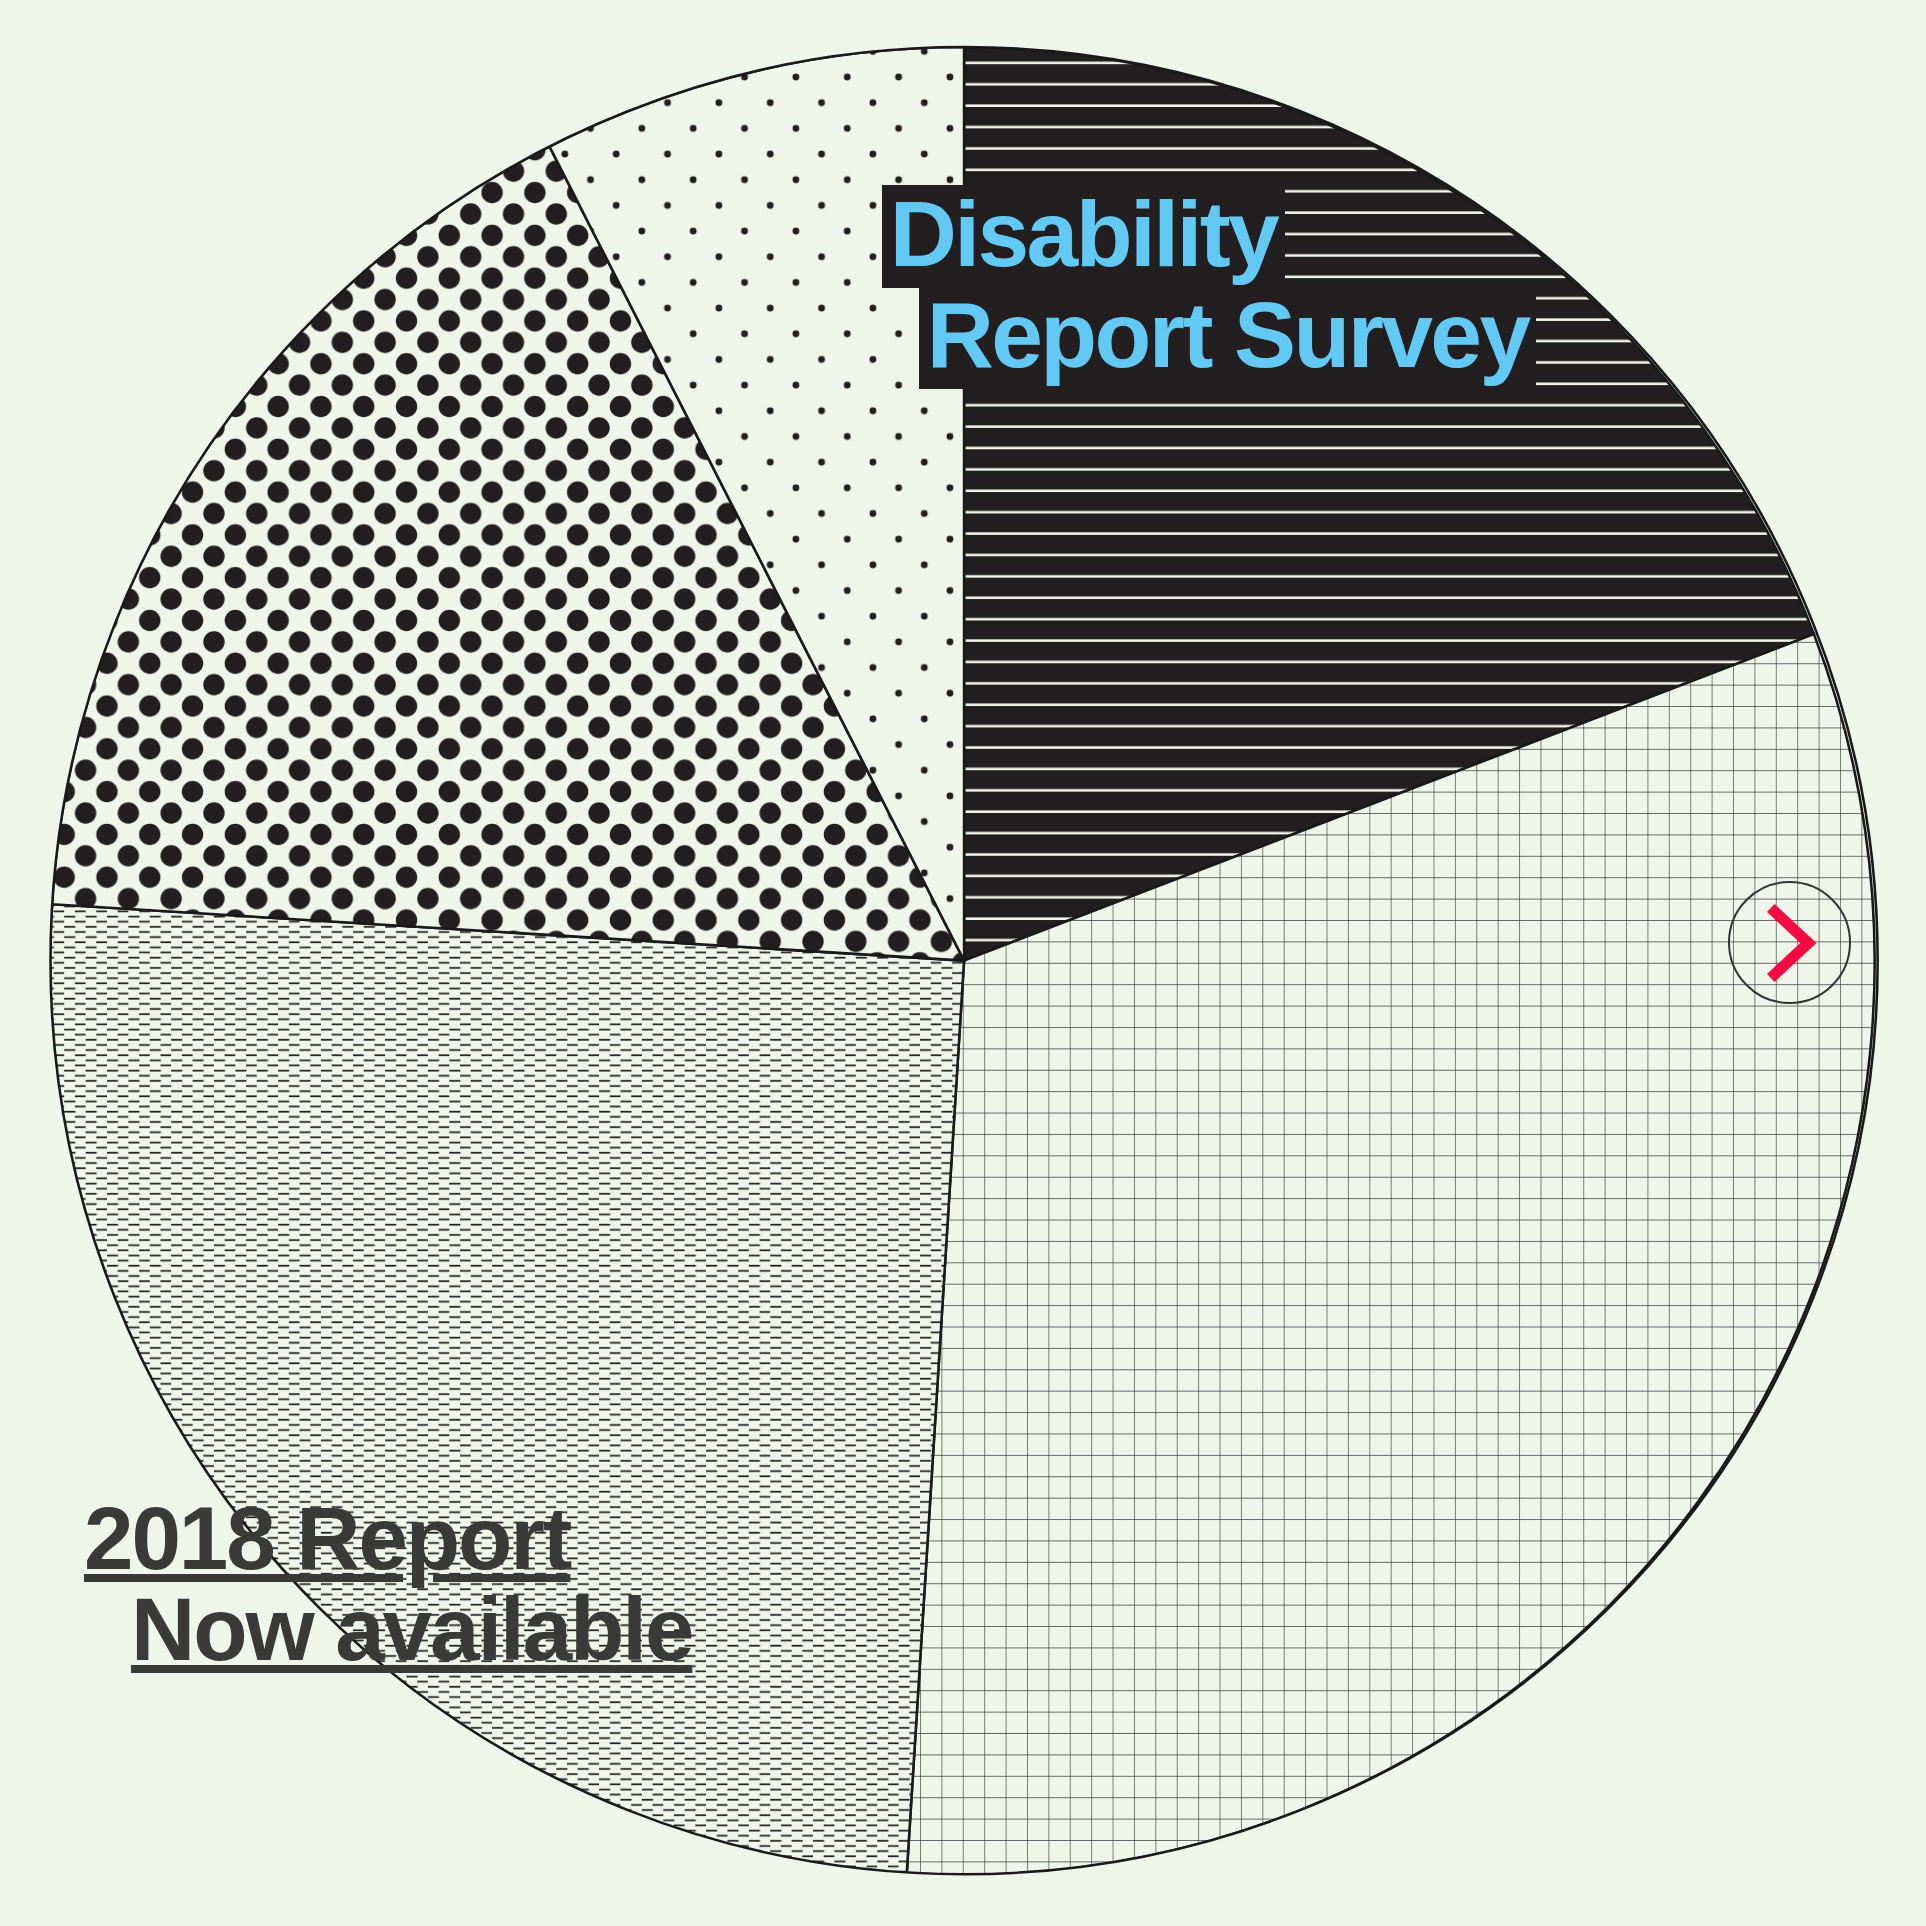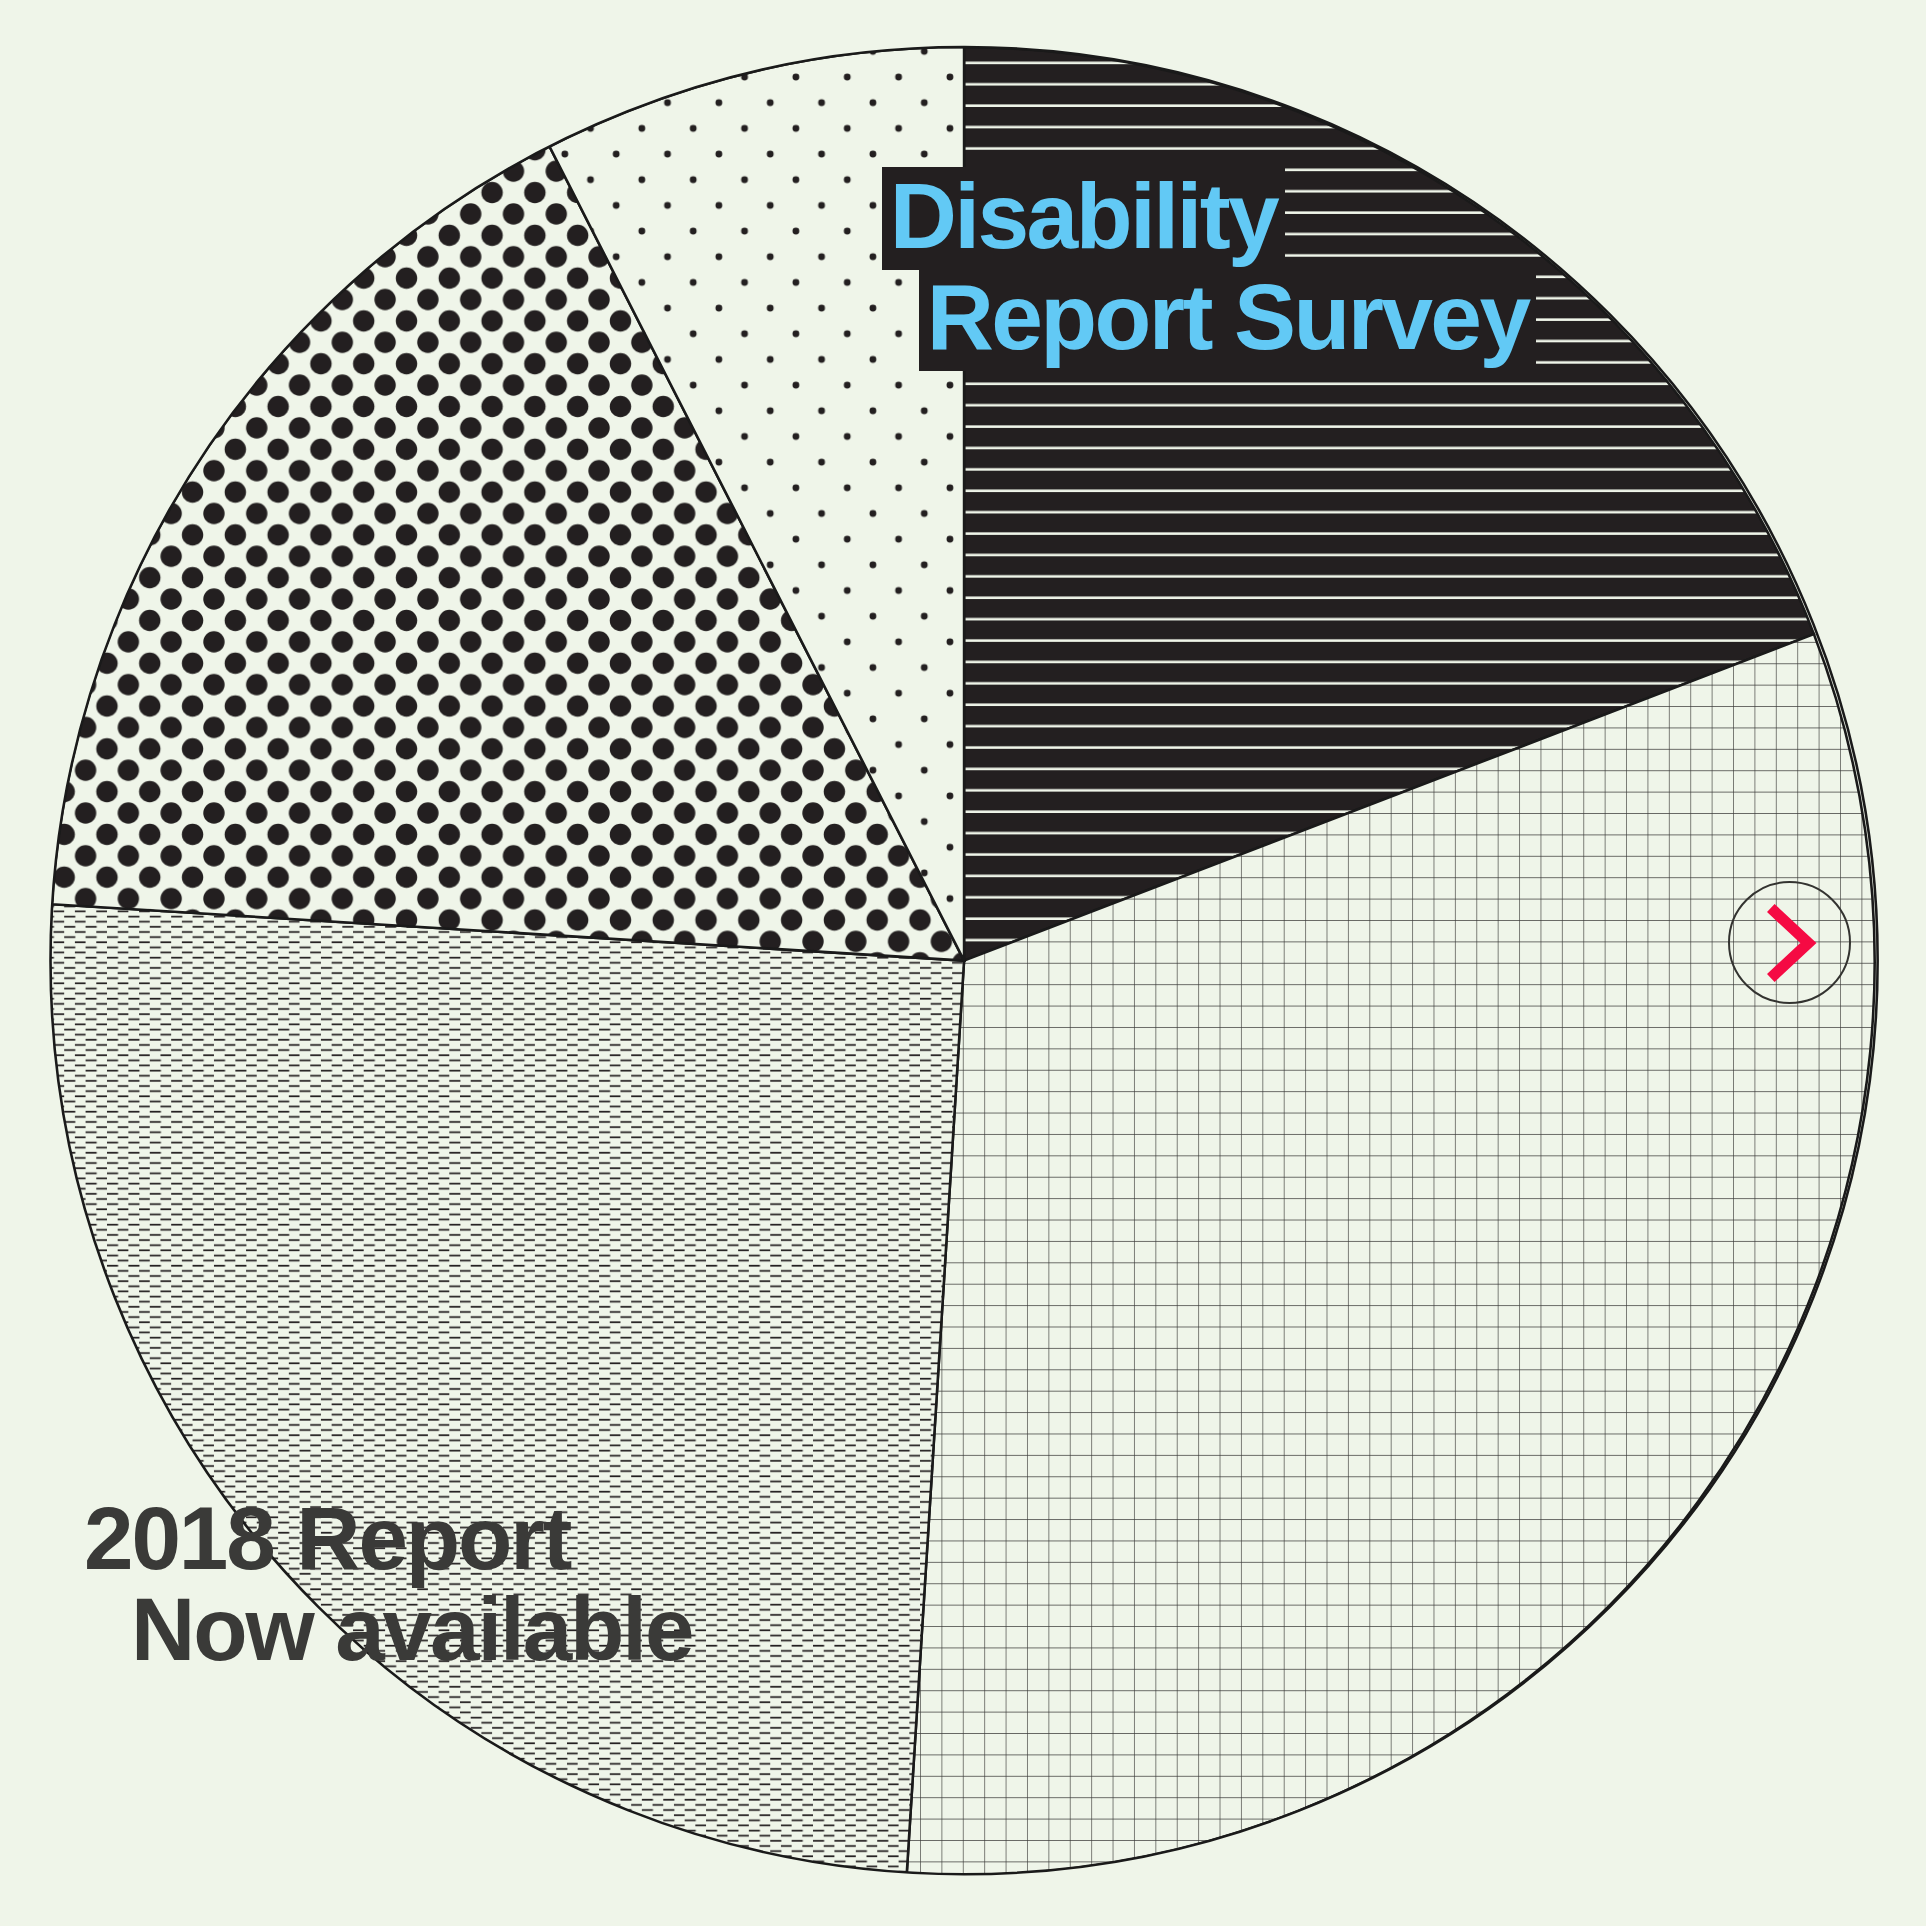--- a/index.html
+++ b/index.html
@@ -26,20 +26,21 @@
     display:block;
     position:relative;
     font-size:93px;
     line-height:92px;
     font-weight:bold;
     letter-spacing:-2.6px;
     color:#62c9f5;
     white-space:nowrap;
     padding:3.4px 7.7px 7.7px 7.7px;
     width:max-content;
+    margin-top:18px;
   }
   .title-line .plate{
     position:absolute;
     left:0;top:0;right:0;bottom:0;
     background:#231f20;
     z-index:-1;
   }
   .title-line-1{ margin-left:0px; }
   .title-line-2{ margin-left:37px; margin-top:-2.6px; }
 
@@ -49,20 +50,21 @@
     left:84px;
     top:1493px;
     z-index:40;
     color:#3a3a38;
     font-weight:bold;
     font-size:89px;
     line-height:91px;
     letter-spacing:-2.1px;
     white-space:nowrap;
     pointer-events:none;
+    text-decoration:underline;
   }
   .headline .hl2{ margin-left:47px; display:block; }
 
   
   .next-btn{
     position:absolute;
     left:1728px;
     top:881px;
     width:123px;height:123px;
     border-radius:50%;

